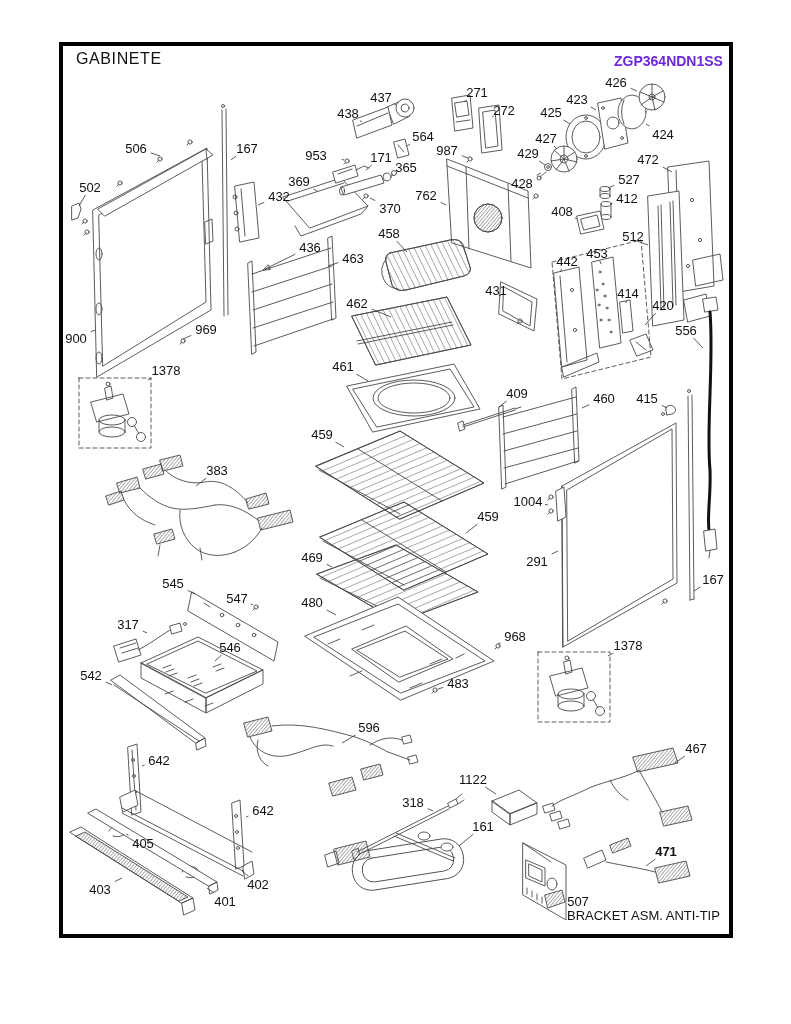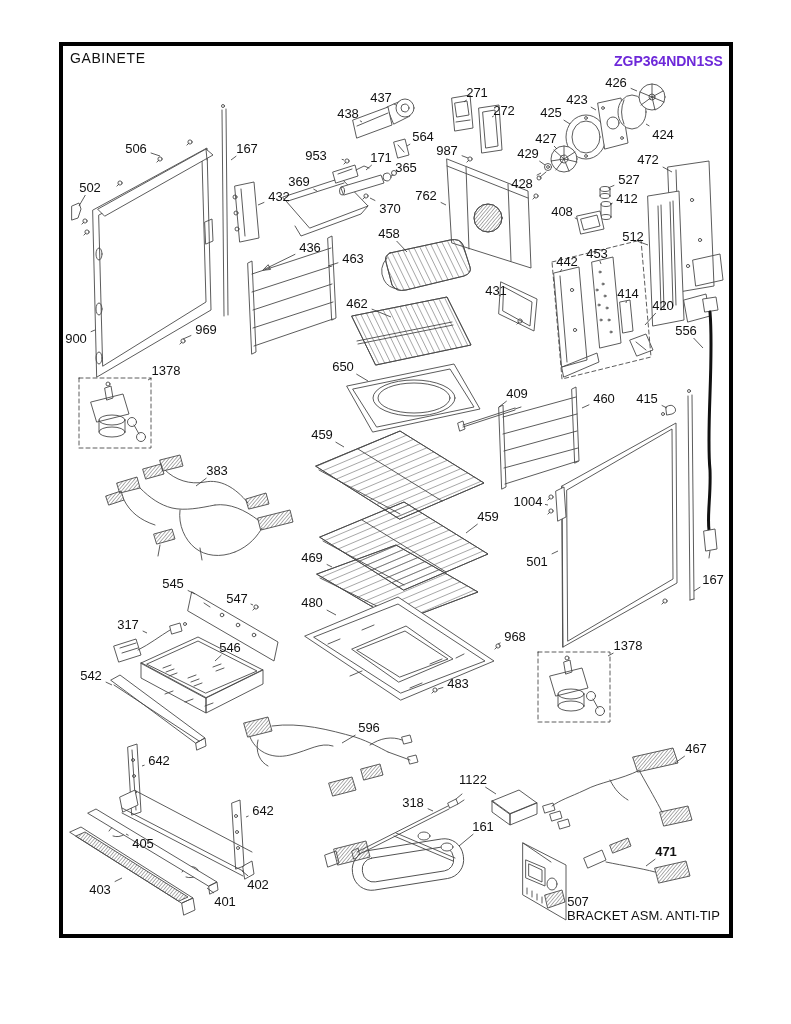--- a/index.html
+++ b/index.html
@@ -1,19 +1,19 @@
 <!DOCTYPE html>
 <html><head>
 <meta charset="utf-8">
 <style>
   html,body{margin:0;padding:0;background:#fff;}
   .page{position:relative;width:791px;height:1024px;background:#fff;
         font-family:"Liberation Sans",sans-serif;overflow:hidden;}
   .frame{position:absolute;left:59px;top:42px;width:666px;height:888px;border:4px solid #000;}
-  .title{position:absolute;left:70px;top:50px;font-size:14px;color:#111;letter-spacing:.6px;}
+  .title{position:absolute;left:76px;top:50px;font-size:16px;color:#111;letter-spacing:.6px;}
   .model{position:absolute;left:614px;top:53px;font-size:14px;font-weight:700;color:#6d28d9;}
   .note{position:absolute;left:567px;top:908px;font-size:13px;color:#111;white-space:nowrap;}
   .callout{position:absolute;transform:translate(-50%,-50%);font-size:13px;color:#111;
            white-space:nowrap;line-height:1;}
   svg.layer{position:absolute;left:0;top:0;pointer-events:none;}
   #art *{stroke:#4a4a4a;stroke-width:.9;fill:none;stroke-linejoin:round;stroke-linecap:round;}
   #art .f{fill:#fff;}
   #art .ph{fill:url(#ph);}
   #art .pwa{fill:url(#pwa);}
   #art .pwb{fill:url(#pwb);}
@@ -641,28 +641,28 @@
       <div class="callout" style="left: 567px; top: 261px;">442</div>
       <div class="callout" style="left: 597px; top: 253px;">453</div>
       <div class="callout" style="left: 628px; top: 293px;">414</div>
       <div class="callout" style="left: 663px; top: 305px;">420</div>
       <div class="callout" style="left: 496px; top: 290px;">431</div>
       <div class="callout" style="left: 686px; top: 330px;">556</div>
       <div class="callout" style="left: 310px; top: 247px;">436</div>
       <div class="callout" style="left: 353px; top: 258px;">463</div>
       <div class="callout" style="left: 389px; top: 233px;">458</div>
       <div class="callout" style="left: 357px; top: 303px;">462</div>
-      <div class="callout" style="left: 343px; top: 366px;">650</div>
+      <div class="callout" style="left: 343px; top: 366px;">461</div>
       <div class="callout" style="left: 517px; top: 393px;">409</div>
       <div class="callout" style="left: 604px; top: 398px;">460</div>
       <div class="callout" style="left: 647px; top: 398px;">415</div>
       <div class="callout" style="left: 322px; top: 434px;">459</div>
       <div class="callout" style="left: 488px; top: 516px;">459</div>
       <div class="callout" style="left: 528px; top: 501px;">1004</div>
-      <div class="callout" style="left: 537px; top: 561px;">501</div>
+      <div class="callout" style="left: 537px; top: 561px;">291</div>
       <div class="callout" style="left: 713px; top: 579px;">167</div>
       <div class="callout" style="left: 312px; top: 557px;">469</div>
       <div class="callout" style="left: 312px; top: 602px;">480</div>
       <div class="callout" style="left: 515px; top: 636px;">968</div>
       <div class="callout" style="left: 458px; top: 683px;">483</div>
       <div class="callout" style="left: 628px; top: 645px;">1378</div>
       <div class="callout" style="left: 173px; top: 583px;">545</div>
       <div class="callout" style="left: 237px; top: 598px;">547</div>
       <div class="callout" style="left: 128px; top: 624px;">317</div>
       <div class="callout" style="left: 230px; top: 647px;">546</div>

